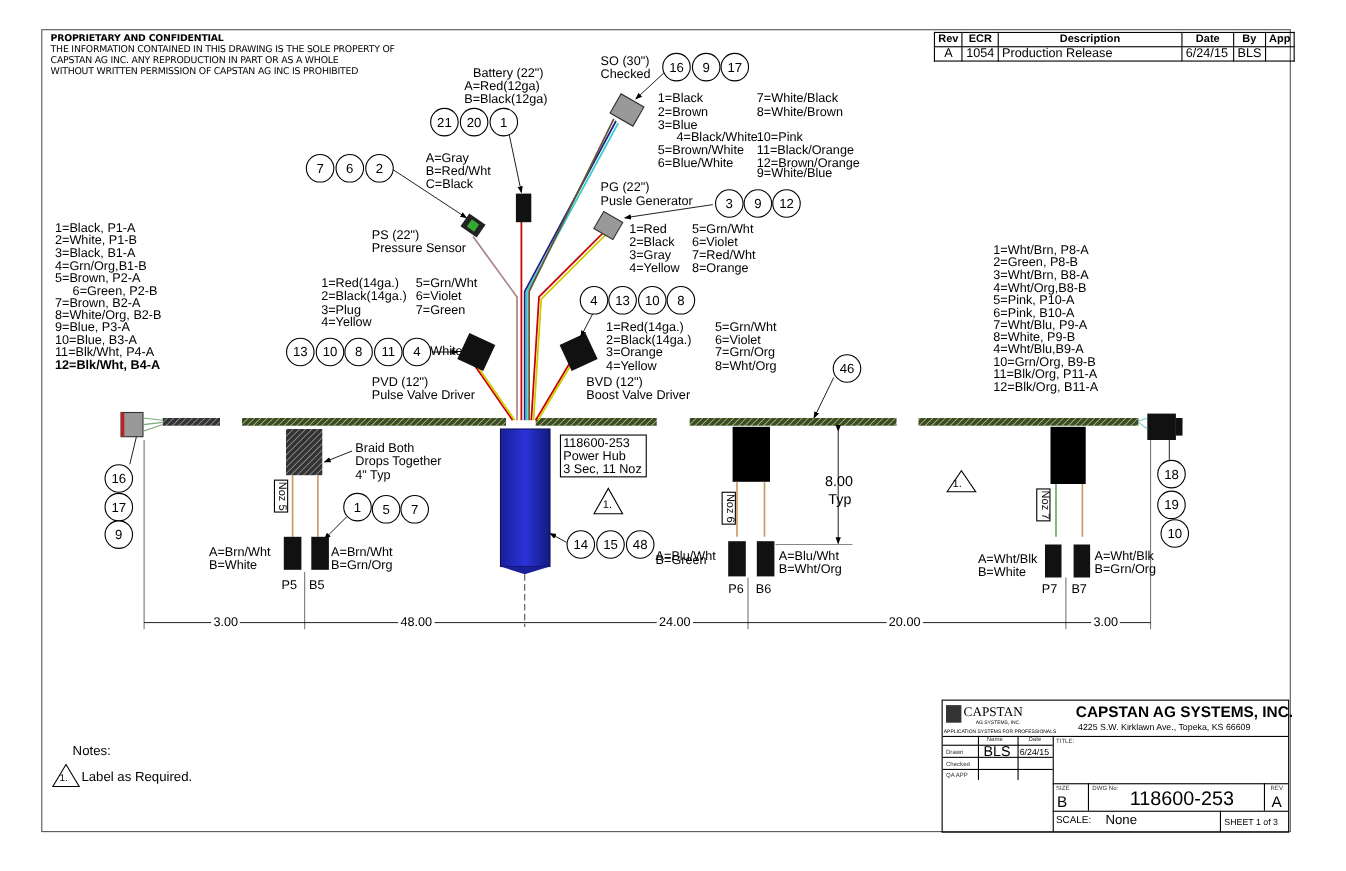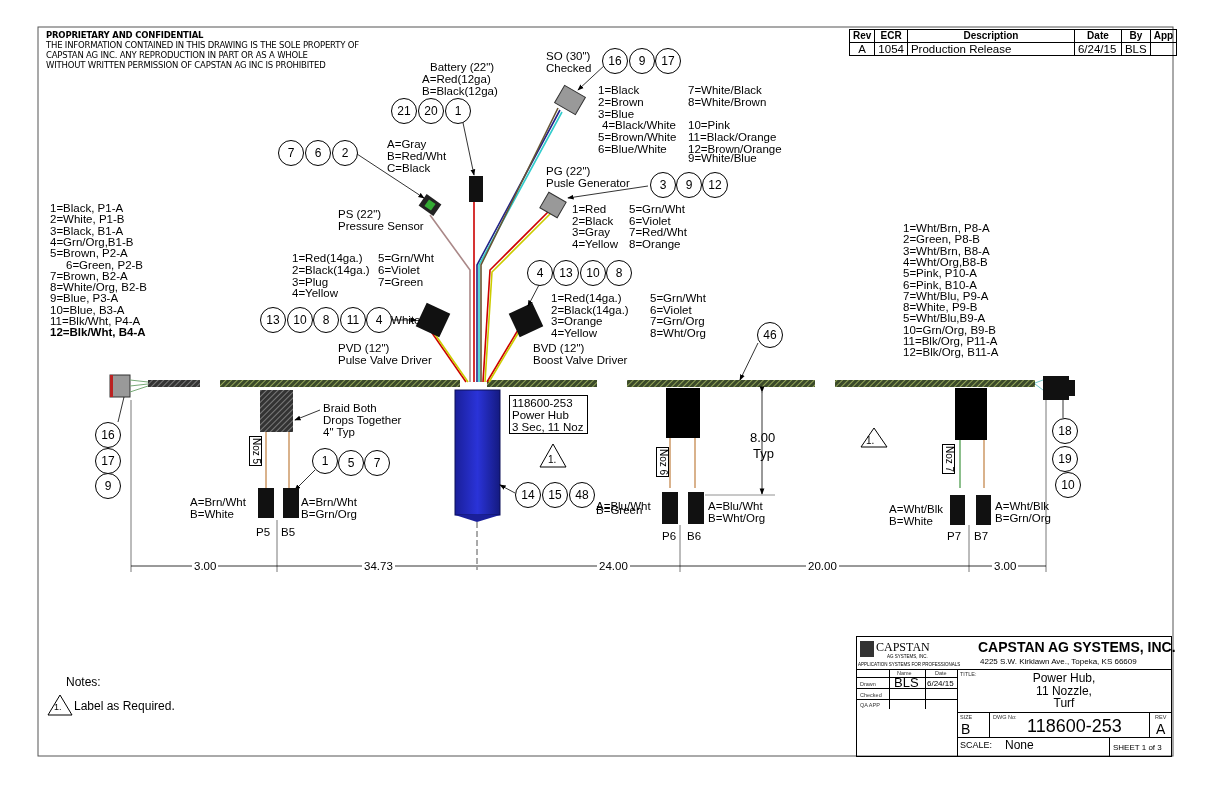--- a/index.html
+++ b/index.html
@@ -201,21 +201,21 @@
 
   <div class="t" style="left:546px;top:50px">SO (30")</div>
   <div class="t" style="left:546px;top:62px">Checked</div>
   <div class="balloon" style="left:602px;top:48px">16</div>
   <div class="balloon" style="left:629px;top:48px">9</div>
   <div class="balloon" style="left:655px;top:48px">17</div>
   <div id="so-col1" style="position:absolute;left:598px;top:84px">
       <div class="t" style="left: 0px; top: 0px;">1=Black</div>
       <div class="t" style="left: 0px; top: 11.8px;">2=Brown</div>
       <div class="t" style="left: 0px; top: 23.6px;">3=Blue</div>
-      <div class="t" style="left: 4px; top: 35.4px;">4=Black/White</div>
+      <div class="t" style="left: 17px; top: 35.4px;">4=Black/White</div>
       <div class="t" style="left: 0px; top: 47.2px;">5=Brown/White</div>
       <div class="t" style="left: 0px; top: 59px;">6=Blue/White</div>
     </div>
   <div id="so-col2" style="position:absolute;left:688px;top:84px">
       <div class="t" style="left: 0px; top: 0px; text-align: right;">7=White/Black</div>
       <div class="t" style="left: 0px; top: 11.8px;">8=White/Brown</div>
       <div class="t" style="left: 0px; top: 23.6px; margin-top: 44px;">9=White/Blue</div>
       <div class="t" style="left: 0px; top: 35.4px;">10=Pink</div>
       <div class="t" style="left: 0px; top: 47.2px;">11=Black/Orange</div>
       <div class="t" style="left: 0px; top: 59px;">12=Brown/Orange</div>
@@ -298,21 +298,21 @@
 
   <div id="right-pins" style="position:absolute;left:903px;top:222px">
       <div class="t" style="left: 0px; top: 0px;">1=Wht/Brn, P8-A</div>
       <div class="t" style="left: 0px; top: 11.3px;">2=Green, P8-B</div>
       <div class="t" style="left: 0px; top: 22.6px;">3=Wht/Brn, B8-A</div>
       <div class="t" style="left: 0px; top: 33.9px;">4=Wht/Org,B8-B</div>
       <div class="t" style="left: 0px; top: 45.2px;">5=Pink, P10-A</div>
       <div class="t" style="left: 0px; top: 56.5px;">6=Pink, B10-A</div>
       <div class="t" style="left: 0px; top: 67.8px;">7=Wht/Blu, P9-A</div>
       <div class="t" style="left: 0px; top: 79.1px;">8=White, P9-B</div>
-      <div class="t" style="left: 0px; top: 90.4px;">5=Wht/Blu,B9-A</div>
+      <div class="t" style="left: 0px; top: 90.4px;">4=Wht/Blu,B9-A</div>
       <div class="t" style="left: 0px; top: 101.7px;">10=Grn/Org, B9-B</div>
       <div class="t" style="left: 0px; top: 113px;">11=Blk/Org, P11-A</div>
       <div class="t" style="left: 0px; top: 124.3px;">12=Blk/Org, B11-A</div>
     </div>
   <div class="balloon" style="left:1052px;top:418px">18</div>
   <div class="balloon" style="left:1052px;top:446px">19</div>
   <div class="balloon" style="left:1055px;top:472px">10</div>
 
   <div class="balloon" style="left:757px;top:322px">46</div>
 
@@ -354,21 +354,21 @@
 
   <div class="t" style="left:955px;top:444px;border:1px solid #000;background:#fff;transform:rotate(90deg);transform-origin:left top;font-size:10px;padding:0 1px">Noz 7</div>
   <div class="t" style="left:889px;top:503px">A=Wht/Blk</div>
   <div class="t" style="left:889px;top:515px">B=White</div>
   <div class="t" style="left:995px;top:500px">A=Wht/Blk</div>
   <div class="t" style="left:995px;top:512px">B=Grn/Org</div>
   <div class="t" style="left:947px;top:530px">P7</div>
   <div class="t" style="left:974px;top:530px">B7</div>
 
   <div class="t" style="left:192px;top:560px;background:#fff;padding:0 2px">3.00</div>
-  <div class="t" style="left:362px;top:560px;background:#fff;padding:0 2px">34.73</div>
+  <div class="t" style="left:362px;top:560px;background:#fff;padding:0 2px">48.00</div>
   <div class="t" style="left:597px;top:560px;background:#fff;padding:0 2px">24.00</div>
   <div class="t" style="left:806px;top:560px;background:#fff;padding:0 2px">20.00</div>
   <div class="t" style="left:992px;top:560px;background:#fff;padding:0 2px">3.00</div>
 
   <div class="t" style="left:66px;top:676px;font-size:12px">Notes:</div>
   <div class="t" style="left:54px;top:703px;font-size:9px">1.</div>
   <div class="t" style="left:74px;top:700px;font-size:12px">Label as Required.</div>
 
   <div class="tb">
     <div style="left:0;top:0;width:100px;height:32px;border-right:0">
@@ -389,25 +389,20 @@
       <div class="lbl" style="left:40px;top:1px">Name</div>
       <div class="lbl" style="left:78px;top:1px">Date</div>
       <div class="lbl" style="left:3px;top:12px">Drawn</div>
       <div style="left:37px;top:6px;font-size:13px">BLS</div>
       <div style="left:70px;top:10px;font-size:8px">6/24/15</div>
       <div class="lbl" style="left:3px;top:23px">Checked</div>
       <div class="lbl" style="left:3px;top:33px">QA APP</div>
     </div>
     <div style="left:100px;top:32px;height:87px;border-left:1px solid #000"></div>
     <div class="lbl" style="left:103px;top:34px">TITLE:</div>
-    <div style="left:100px;top:35px;width:214px;text-align:center;font-size:12px;line-height:1.05">
-      <div style="position:static">Power Hub,</div>
-      <div style="position:static">11 Nozzle,</div>
-      <div style="position:static">Turf</div>
-    </div>
     <div style="left:100px;top:75px;width:214px;border-top:1px solid #000"></div>
     <div style="left:100px;top:100px;width:214px;border-top:1px solid #000"></div>
     <div style="left:132px;top:75px;height:25px;border-left:1px solid #000"></div>
     <div style="left:292px;top:75px;height:25px;border-left:1px solid #000"></div>
     <div class="lbl" style="left:103px;top:77px">SIZE</div>
     <div style="left:104px;top:84px;font-size:14px">B</div>
     <div class="lbl" style="left:136px;top:77px">DWG No:</div>
     <div style="left:170px;top:79px;font-size:18px">118600-253</div>
     <div class="lbl" style="left:298px;top:77px">REV</div>
     <div style="left:299px;top:84px;font-size:14px">A</div>

